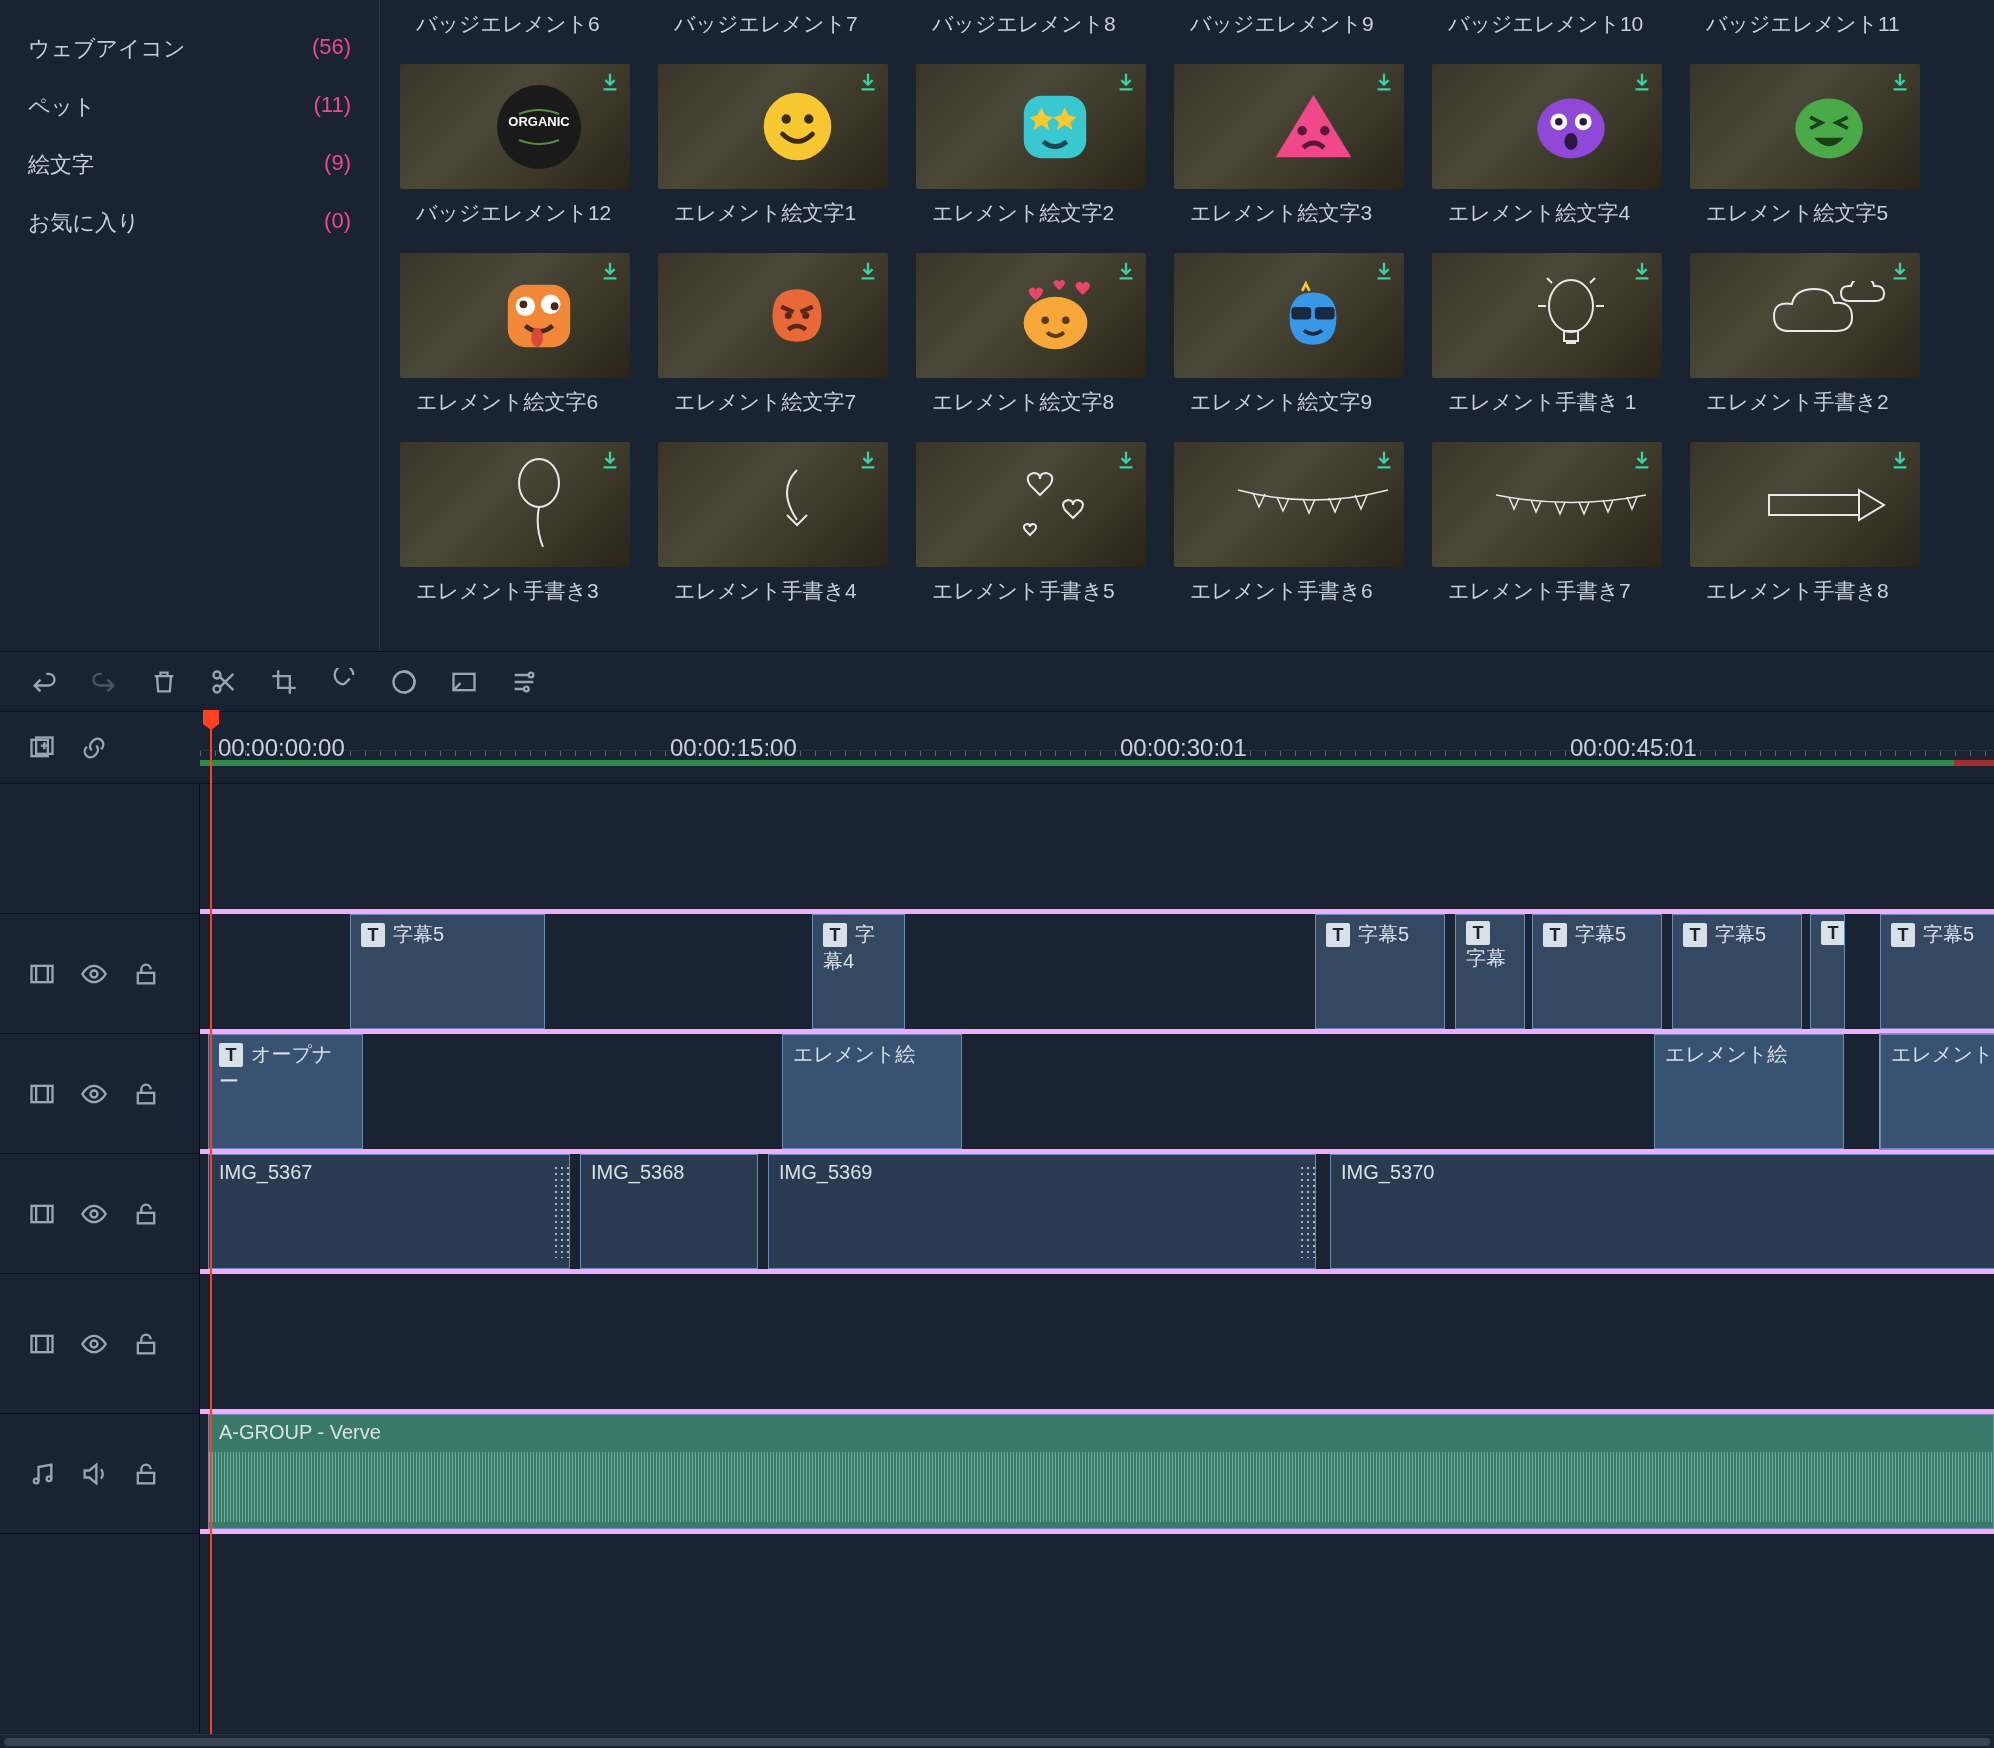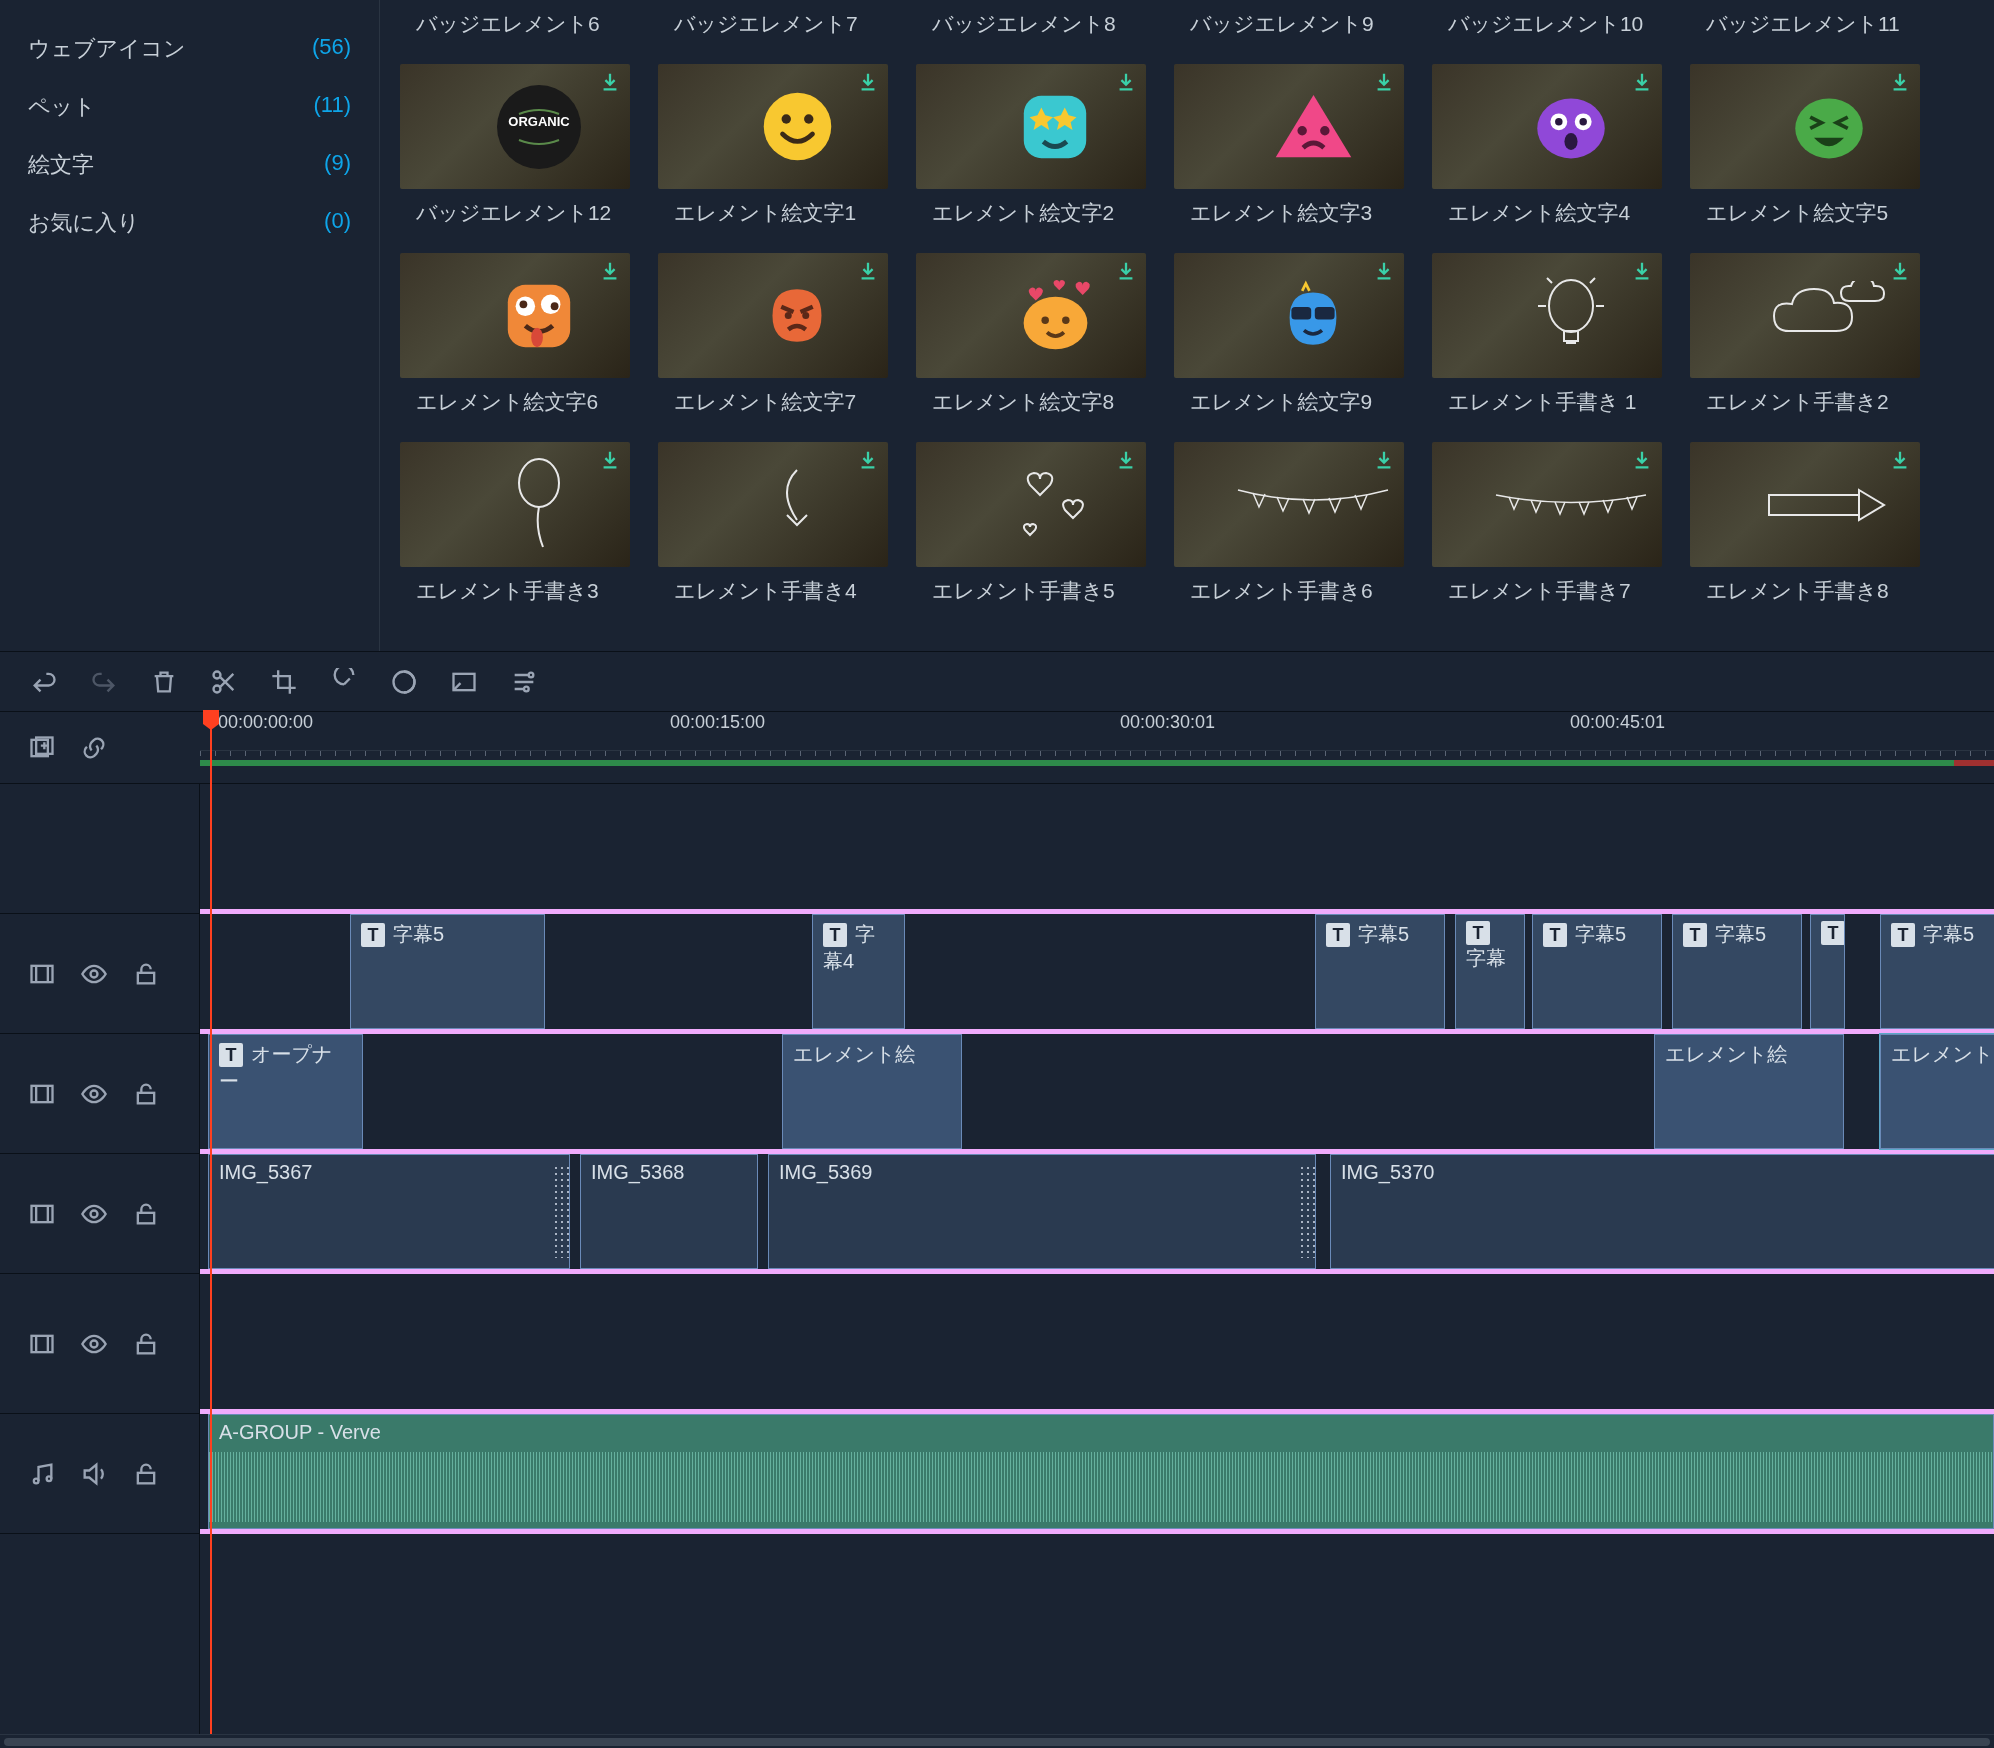--- a/index.html
+++ b/index.html
@@ -1,38 +1,38 @@
 <!DOCTYPE html>
 <html><head>
 <meta charset="utf-8">
 <style>
 * { margin: 0; padding: 0; box-sizing: border-box; font-family: -apple-system, "Hiragino Sans", sans-serif; }
 body { background: #1a2332; color: #c8d0d8; width: 1994px; height: 1748px; overflow: hidden; }
 .top-panel { display: flex; height: 652px; border-bottom: 1px solid #0a1018; }
 .sidebar { width: 380px; background: #1a2332; border-right: 1px solid #2a3442; padding-top: 20px; }
 .sidebar-item { display: flex; justify-content: space-between; padding: 14px 28px; font-size: 22px; cursor: pointer; }
-.sidebar-item span:last-child { color: #0ea5e9; text-align: right; }
+.sidebar-item span:last-child { color: #ec4899; text-align: right; }
 .asset-panel { flex: 1; background: #1a2332; padding: 0 20px 20px 20px; overflow: auto; }
 .asset-grid { display: grid; grid-template-columns: repeat(6, 230px); gap: 26px 28px; }
 .asset-item { width: 230px; cursor: pointer; }
 .asset-item.label-only { width: 230px; }
 .asset-thumb { width: 230px; height: 125px; background: linear-gradient(135deg, #3a3428 0%, #4a4838 40%, #2a2418 100%); position: relative; border-radius: 2px; display:flex; align-items:center; justify-content:center;padding-left:48px; }
 .download-icon { position: absolute; top: 4px; right: 6px; width: 28px; height: 28px; display: flex; align-items:center; justify-content:center; }
 .asset-label { font-size: 21px; margin-top: 10px; color: #c8d0d8; white-space: nowrap; overflow:hidden;margin-left:16px; }
 .toolbar { height: 60px; display: flex; align-items: center; gap: 32px; padding: 0 30px; background: #1a2332; border-bottom: 1px solid #0a1018; }
 .toolbar svg, .toolbar .ticon { width: 28px; height: 28px; color: #9aa4b4; cursor:pointer; }
 .toolbar .disabled { opacity: .4; }
 .timeline-area { display: flex; height: calc(100% - 712px); background: #1a2332; flex-direction: column; }
 .timeline-header { display: flex; height: 72px; border-bottom: 1px solid #0a1018; }
 .track-panel-header { width: 200px; display:flex; align-items:center; gap: 24px; padding-left: 28px; }
 .ruler { flex:1; position:relative; }
 .ruler-top { height: 46px; position: relative; }
 .playhead { position:absolute; left: 10px; top:0; bottom:-720px; width:2px; background:#ff4020; z-index:50; }
 .playhead::before { content:''; position:absolute; top:-2px; left:-7px; width:16px; height:20px; background:#ff4020; clip-path: polygon(0 0, 100% 0, 100% 70%, 50% 100%, 0 70%); }
-.ruler-mark { position:absolute; top:0; font-size:18px; color:#c8d0d8; }
+.ruler-mark { position:absolute; top:22px; font-size:24px; color:#c8d0d8; }
 .ruler-ticks { position:absolute; left:0; right:0; top:38px; height:6px; background-image: repeating-linear-gradient(90deg, #5a6474 0 1px, transparent 1px 15px); border-top:1px solid #2a3442; }
 .ruler-band { position:absolute; left:0; right:40px; top:48px; height:6px; background:#2e8a4a; }
 .ruler-band.red { background:#a03030; left: auto; right:0; width:40px; }
 .tracks { flex:1; display:flex; overflow:hidden; }
 .track-names { width: 200px; background:#1a2332; border-right:1px solid #0a1018; }
 .track { height: 120px; border-bottom:1px solid #0a1018; display:flex; align-items:center; gap:24px; padding-left:28px; }
 .track.half { height: 130px; justify-content: center; }
 .track-content { flex:1; position:relative; background:#1a2332; }
 .timeline-playhead { position:absolute; left:10px; top:0; bottom:0; width:2px; background:#ff4020; z-index:30; }
 .track-row { height:120px; border-bottom:5px solid #f0abfc; position:relative; }

